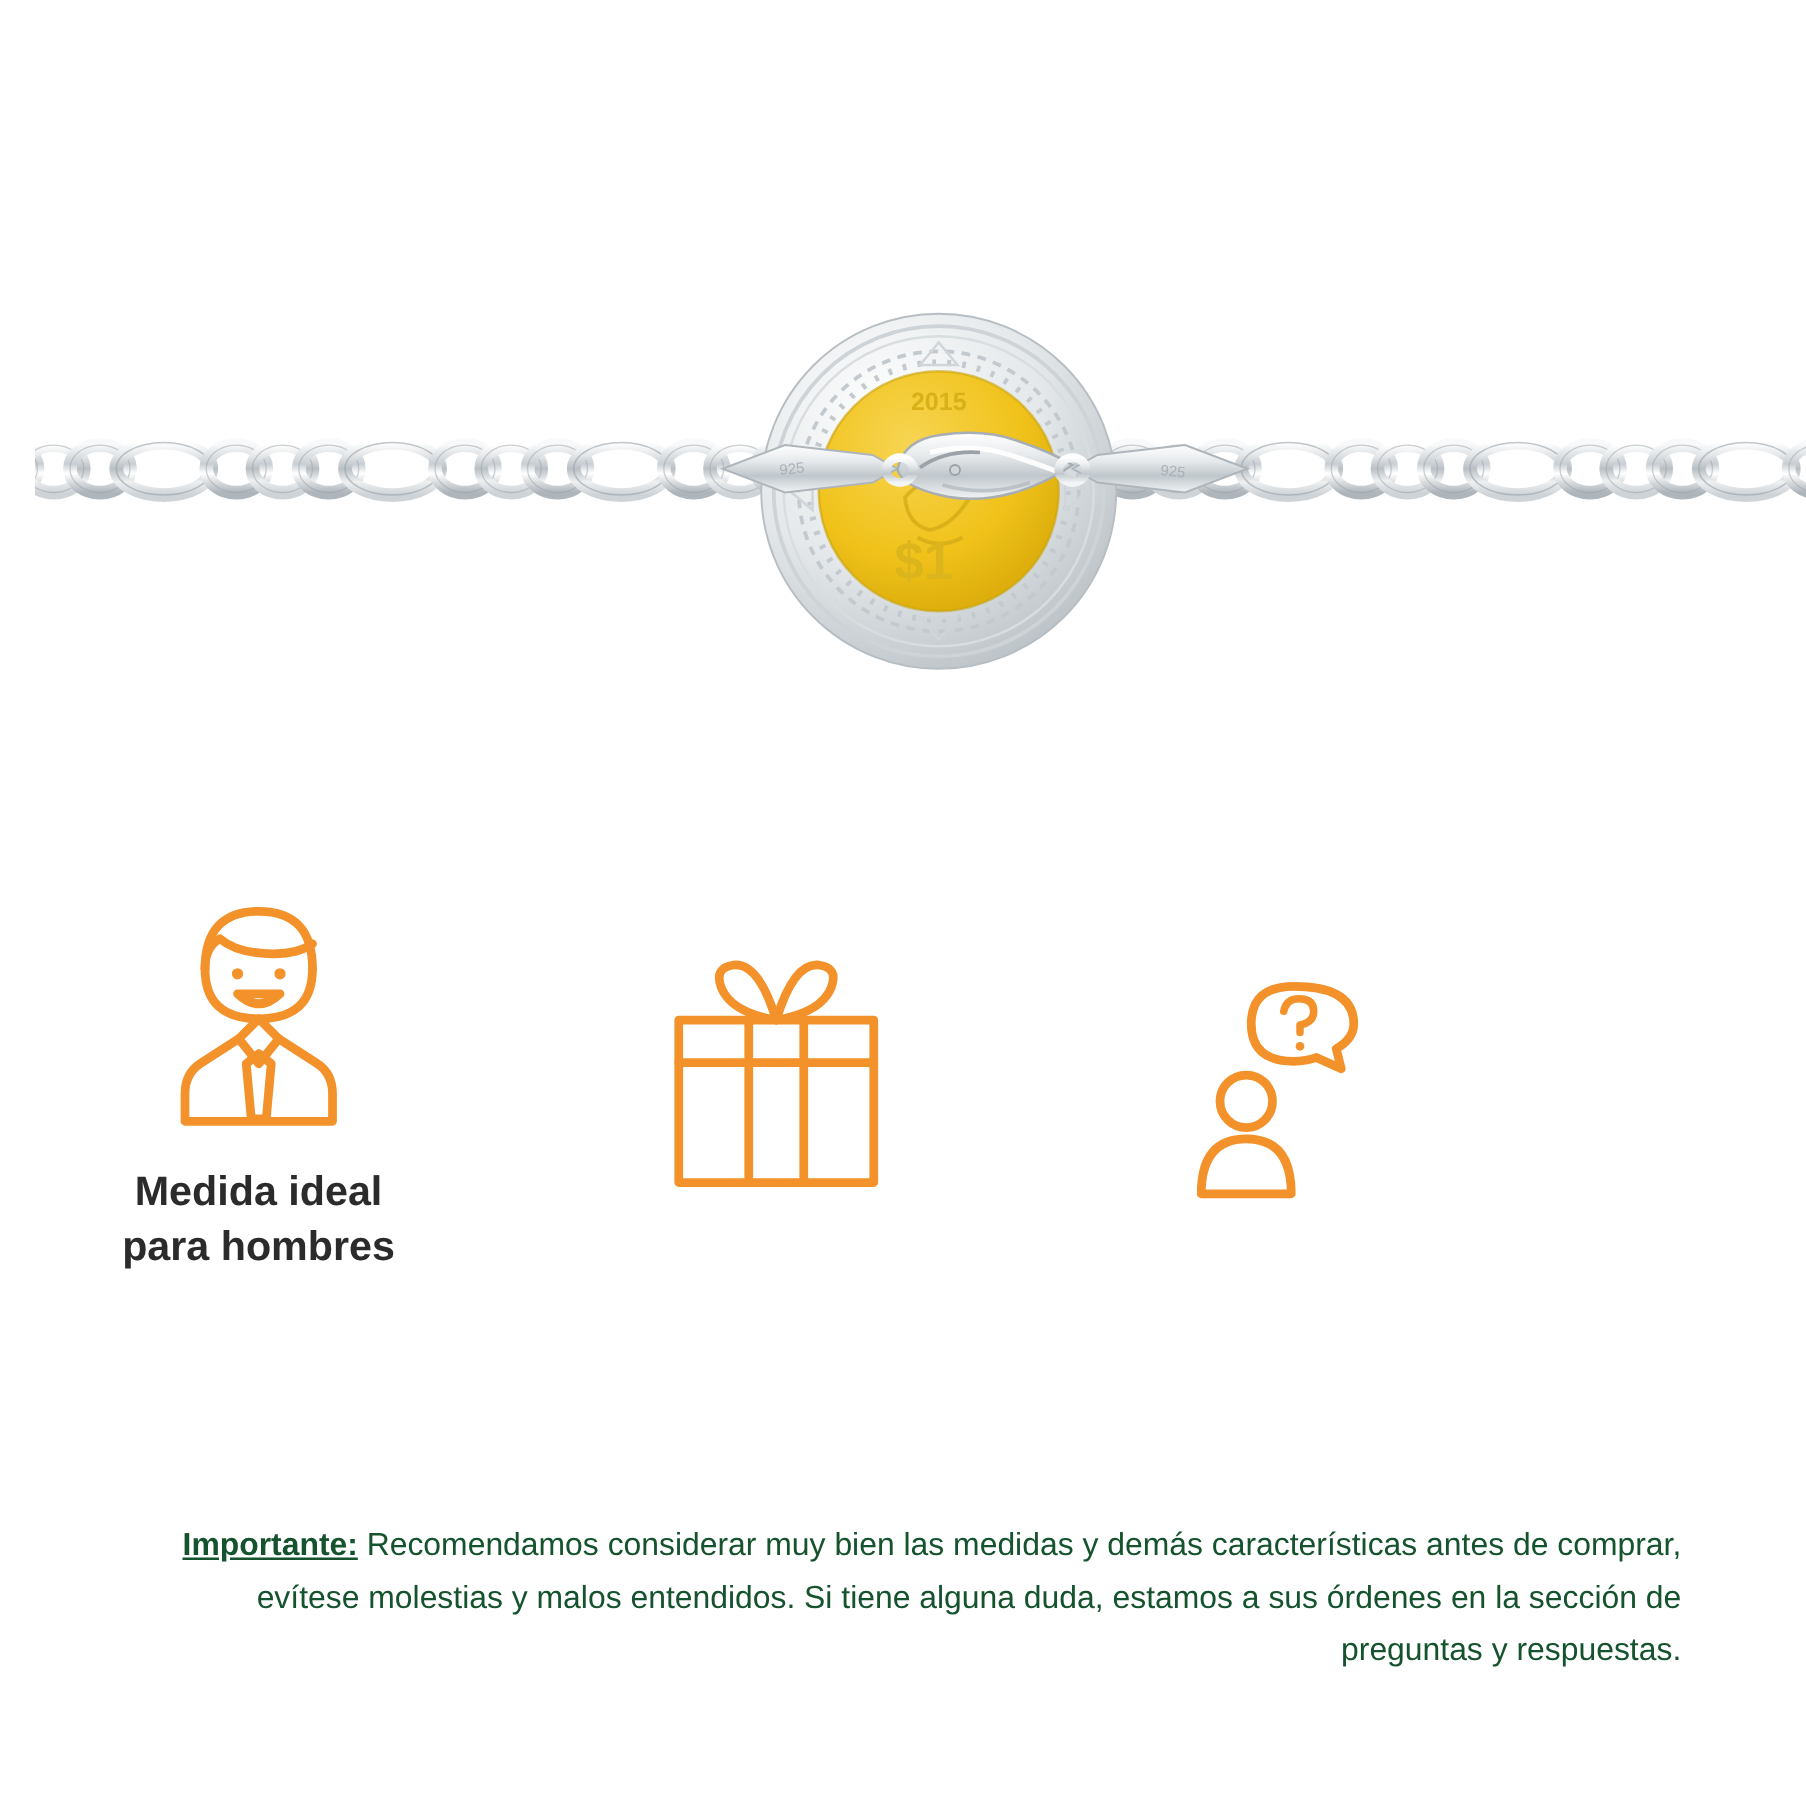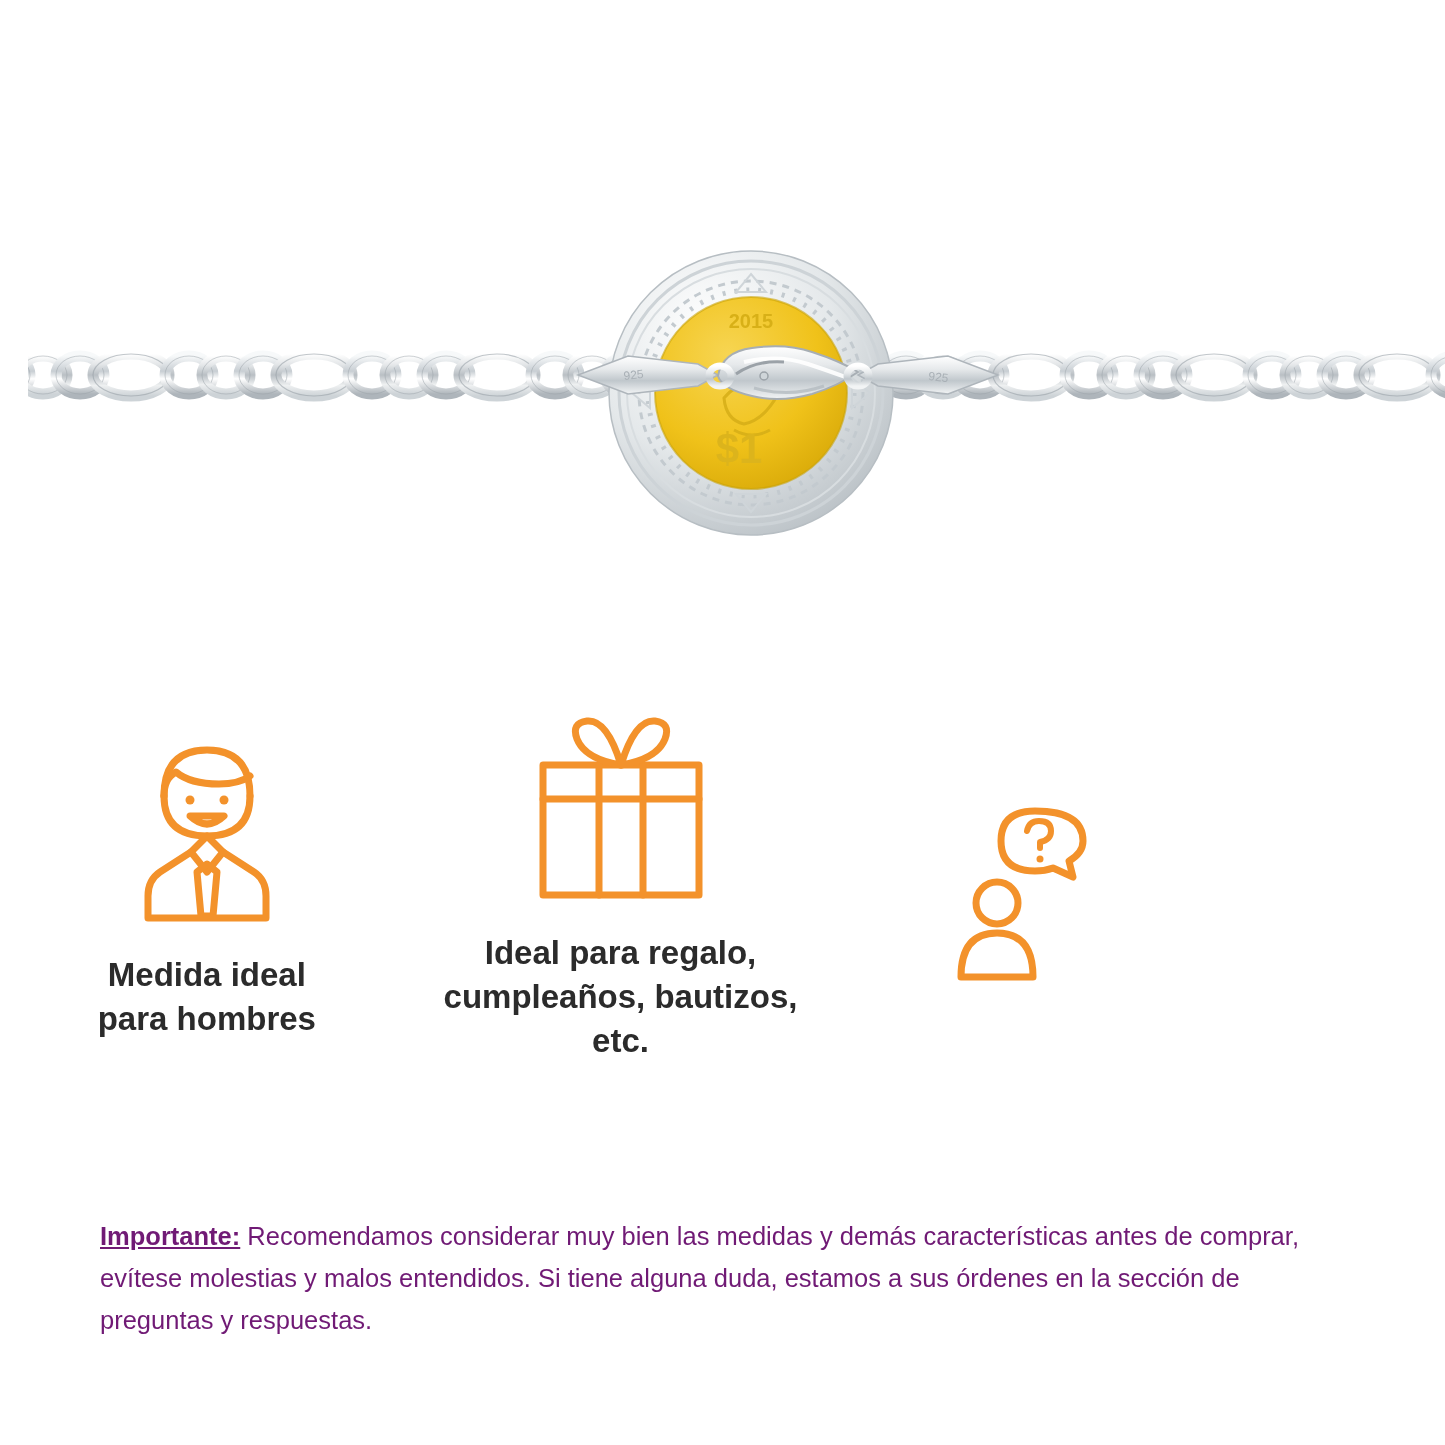--- a/index.html
+++ b/index.html
@@ -83,24 +83,24 @@
     margin-top: 14px;
     padding: 0 30px;
   }
 
   
   .note {
     position: absolute;
     left: 100px;
     top: 1215px;
     width: 1245px;
-    text-align: left;
+    text-align: right;
     font-size: 25.5px;
     line-height: 1.65;
-    color: #701a75;
+    color: #14532d;
   }
   .note u {
     font-weight: bold;
     text-decoration: underline;
   }
 </style>
 </head>
 <body>
 
 <div class="product-area">
@@ -244,23 +244,20 @@
         <g fill="none" stroke="#f3922b" stroke-width="7" stroke-linecap="round" stroke-linejoin="round">
           <path d="M22 96 h156 v96 h-156 z"></path>
           <path d="M22 96 v-34 h156 v34"></path>
           <path d="M78 62 v130"></path>
           <path d="M122 62 v130"></path>
           <path d="M100 62 q-36 -6 -44 -26 q-6 -16 10 -18 q20 -2 34 44"></path>
           <path d="M100 62 q36 -6 44 -26 q6 -16 -10 -18 q-20 -2 -34 44"></path>
         </g>
       </svg>
     </div>
-    <div class="feature-title" style="white-space: pre-line;">Ideal para regalo,
-cumpleaños, bautizos,
-etc.</div>
     <div class="feature-sub" style="white-space: pre-line;"></div>
   </div>
 
   <div class="feature">
     <div class="feature-icon">
       <svg width="190" height="210" viewBox="0 0 190 210">
         <g fill="none" stroke="#f3922b" stroke-width="7" stroke-linecap="round" stroke-linejoin="round">
           <path d="M96 28 q-34 0 -34 30 q0 30 34 30 q10 0 18 -3 l20 9 l-4 -16 q14 -8 14 -20 q0 -30 -48 -30 z"></path>
           <path d="M88 48 q2 -10 12 -10 q12 0 12 10 q0 9 -11 11 v6" stroke-width="6"></path>
           <circle cx="101" cy="76" r="3.5" fill="#f3922b" stroke="none"></circle>

